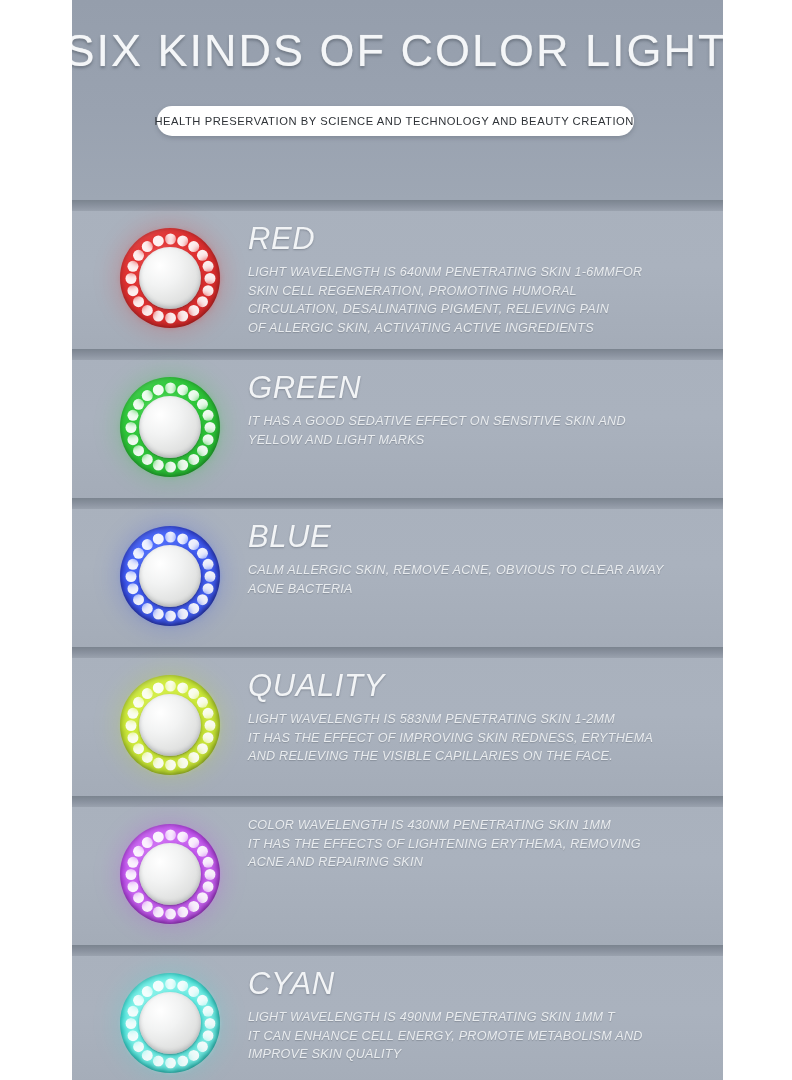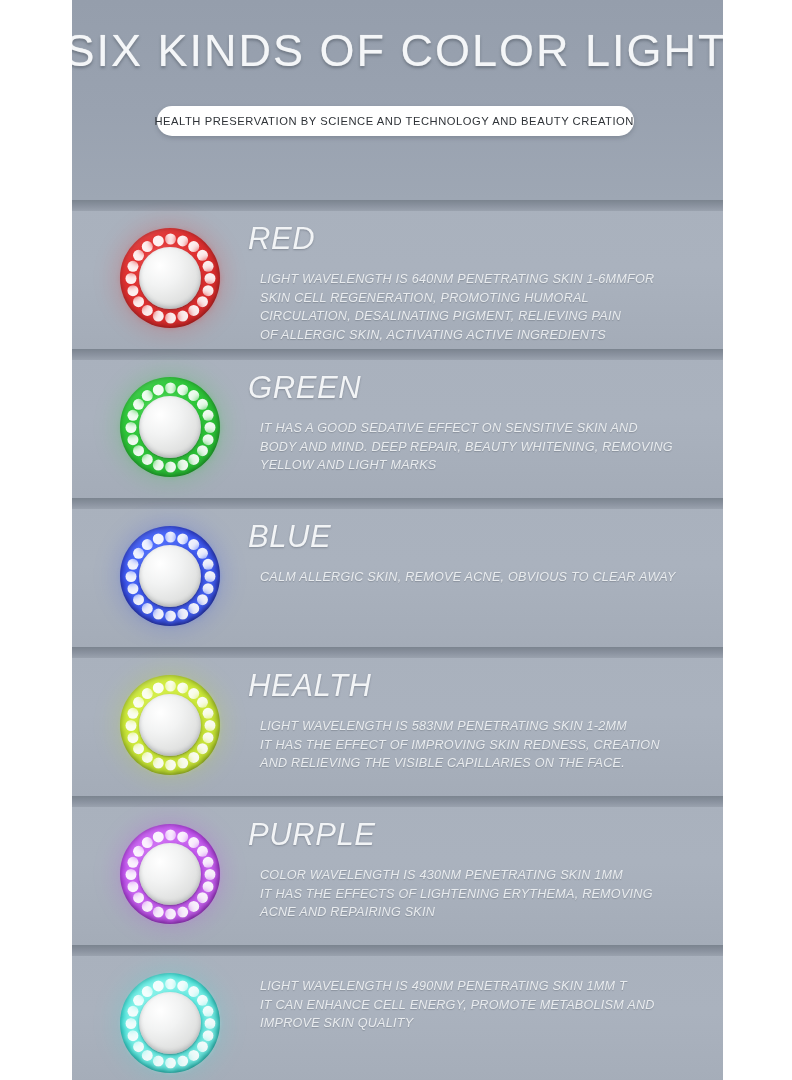--- a/index.html
+++ b/index.html
@@ -161,21 +161,21 @@
     color: #f2f4f6;
     text-shadow: 0 1px 2px rgba(70,78,90,.4);
     margin: 0 0 5px 0;
   }
   .desc {
     font-size: 12.6px;
     line-height: 18.5px;
     letter-spacing: .25px;
     color: #e9ecef;
     text-shadow: 0 1px 1px rgba(80,88,98,.35);
-    margin: 12px;
+    margin: 0;
   }
   .desc div { white-space: nowrap; }
 </style>
 </head>
 <body>
 
 <div id="poster">
 
   <div class="header">
     <div class="headline">SIX KINDS OF COLOR LIGHT</div>
@@ -250,21 +250,20 @@
             <div class="led" style="transform: translate(-31.96px, -23.22px); box-shadow: rgb(47, 198, 58) 0px 0px 6px 2px;"></div>
             <div class="led" style="transform: translate(-23.22px, -31.96px); box-shadow: rgb(47, 198, 58) 0px 0px 6px 2px;"></div>
             <div class="led" style="transform: translate(-12.21px, -37.57px); box-shadow: rgb(47, 198, 58) 0px 0px 6px 2px;"></div>
           </div>
           <div class="lens"></div>
         </div>
         <div class="textblock">
           <div class="color-name">GREEN</div>
           <div class="desc">
             <div>IT HAS A GOOD SEDATIVE EFFECT ON SENSITIVE SKIN AND</div>
-            <div>BODY AND MIND. DEEP REPAIR, BEAUTY WHITENING, REMOVING</div>
             <div>YELLOW AND LIGHT MARKS</div>
           </div>
         </div>
       </div>
       <div class="row">
         <div class="ledge"></div>
         <div class="device">
           <div class="glow" style="background: radial-gradient(circle, rgb(58, 79, 224) 0%, rgba(58, 79, 224, 0) 70%);"></div>
           <div class="ring-body" style="background: radial-gradient(circle at 38% 30%, rgb(106, 134, 255) 0%, rgb(48, 64, 208) 42%, rgb(34, 44, 150) 78%, rgb(23, 31, 107) 100%);"></div>
           <div class="leds">
@@ -288,20 +287,21 @@
             <div class="led" style="transform: translate(-31.96px, -23.22px); box-shadow: rgb(74, 107, 255) 0px 0px 6px 2px;"></div>
             <div class="led" style="transform: translate(-23.22px, -31.96px); box-shadow: rgb(74, 107, 255) 0px 0px 6px 2px;"></div>
             <div class="led" style="transform: translate(-12.21px, -37.57px); box-shadow: rgb(74, 107, 255) 0px 0px 6px 2px;"></div>
           </div>
           <div class="lens"></div>
         </div>
         <div class="textblock">
           <div class="color-name">BLUE</div>
           <div class="desc">
             <div>CALM ALLERGIC SKIN, REMOVE ACNE, OBVIOUS TO CLEAR AWAY</div>
+            <div>ACNE BACTERIA</div>
           </div>
         </div>
       </div>
       <div class="row">
         <div class="ledge"></div>
         <div class="device">
           <div class="glow" style="background: radial-gradient(circle, rgb(190, 220, 53) 0%, rgba(190, 220, 53, 0) 70%);"></div>
           <div class="ring-body" style="background: radial-gradient(circle at 38% 30%, rgb(220, 240, 106) 0%, rgb(184, 216, 48) 42%, rgb(138, 166, 31) 78%, rgb(100, 122, 20) 100%);"></div>
           <div class="leds">
             <div class="led" style="transform: translate(0px, -39.5px); box-shadow: rgb(214, 240, 64) 0px 0px 6px 2px;"></div>
@@ -321,24 +321,24 @@
             <div class="led" style="transform: translate(-37.57px, 12.21px); box-shadow: rgb(214, 240, 64) 0px 0px 6px 2px;"></div>
             <div class="led" style="transform: translate(-39.5px, 0px); box-shadow: rgb(214, 240, 64) 0px 0px 6px 2px;"></div>
             <div class="led" style="transform: translate(-37.57px, -12.21px); box-shadow: rgb(214, 240, 64) 0px 0px 6px 2px;"></div>
             <div class="led" style="transform: translate(-31.96px, -23.22px); box-shadow: rgb(214, 240, 64) 0px 0px 6px 2px;"></div>
             <div class="led" style="transform: translate(-23.22px, -31.96px); box-shadow: rgb(214, 240, 64) 0px 0px 6px 2px;"></div>
             <div class="led" style="transform: translate(-12.21px, -37.57px); box-shadow: rgb(214, 240, 64) 0px 0px 6px 2px;"></div>
           </div>
           <div class="lens"></div>
         </div>
         <div class="textblock">
-          <div class="color-name">HEALTH</div>
+          <div class="color-name">QUALITY</div>
           <div class="desc">
             <div>LIGHT WAVELENGTH IS 583NM PENETRATING SKIN 1-2MM</div>
-            <div>IT HAS THE EFFECT OF IMPROVING SKIN REDNESS, CREATION</div>
+            <div>IT HAS THE EFFECT OF IMPROVING SKIN REDNESS, ERYTHEMA</div>
             <div>AND RELIEVING THE VISIBLE CAPILLARIES ON THE FACE.</div>
           </div>
         </div>
       </div>
       <div class="row">
         <div class="ledge"></div>
         <div class="device">
           <div class="glow" style="background: radial-gradient(circle, rgb(181, 69, 226) 0%, rgba(181, 69, 226, 0) 70%);"></div>
           <div class="ring-body" style="background: radial-gradient(circle at 38% 30%, rgb(214, 128, 245) 0%, rgb(176, 64, 224) 42%, rgb(131, 42, 168) 78%, rgb(95, 28, 122) 100%);"></div>
           <div class="leds">
@@ -359,21 +359,20 @@
             <div class="led" style="transform: translate(-37.57px, 12.21px); box-shadow: rgb(208, 112, 245) 0px 0px 6px 2px;"></div>
             <div class="led" style="transform: translate(-39.5px, 0px); box-shadow: rgb(208, 112, 245) 0px 0px 6px 2px;"></div>
             <div class="led" style="transform: translate(-37.57px, -12.21px); box-shadow: rgb(208, 112, 245) 0px 0px 6px 2px;"></div>
             <div class="led" style="transform: translate(-31.96px, -23.22px); box-shadow: rgb(208, 112, 245) 0px 0px 6px 2px;"></div>
             <div class="led" style="transform: translate(-23.22px, -31.96px); box-shadow: rgb(208, 112, 245) 0px 0px 6px 2px;"></div>
             <div class="led" style="transform: translate(-12.21px, -37.57px); box-shadow: rgb(208, 112, 245) 0px 0px 6px 2px;"></div>
           </div>
           <div class="lens"></div>
         </div>
         <div class="textblock">
-          <div class="color-name">PURPLE</div>
           <div class="desc">
             <div>COLOR WAVELENGTH IS 430NM PENETRATING SKIN 1MM</div>
             <div>IT HAS THE EFFECTS OF LIGHTENING ERYTHEMA, REMOVING</div>
             <div>ACNE AND REPAIRING SKIN</div>
           </div>
         </div>
       </div>
       <div class="row tall">
         <div class="ledge"></div>
         <div class="device">
@@ -397,20 +396,21 @@
             <div class="led" style="transform: translate(-37.57px, 12.21px); box-shadow: rgb(141, 245, 236) 0px 0px 6px 2px;"></div>
             <div class="led" style="transform: translate(-39.5px, 0px); box-shadow: rgb(141, 245, 236) 0px 0px 6px 2px;"></div>
             <div class="led" style="transform: translate(-37.57px, -12.21px); box-shadow: rgb(141, 245, 236) 0px 0px 6px 2px;"></div>
             <div class="led" style="transform: translate(-31.96px, -23.22px); box-shadow: rgb(141, 245, 236) 0px 0px 6px 2px;"></div>
             <div class="led" style="transform: translate(-23.22px, -31.96px); box-shadow: rgb(141, 245, 236) 0px 0px 6px 2px;"></div>
             <div class="led" style="transform: translate(-12.21px, -37.57px); box-shadow: rgb(141, 245, 236) 0px 0px 6px 2px;"></div>
           </div>
           <div class="lens"></div>
         </div>
         <div class="textblock">
+          <div class="color-name">CYAN</div>
           <div class="desc">
             <div>LIGHT WAVELENGTH IS 490NM PENETRATING SKIN 1MM T</div>
             <div>IT CAN ENHANCE CELL ENERGY, PROMOTE METABOLISM AND</div>
             <div>IMPROVE SKIN QUALITY</div>
           </div>
         </div>
       </div>
     </div>
 
   <div class="margin-strip left"></div>

